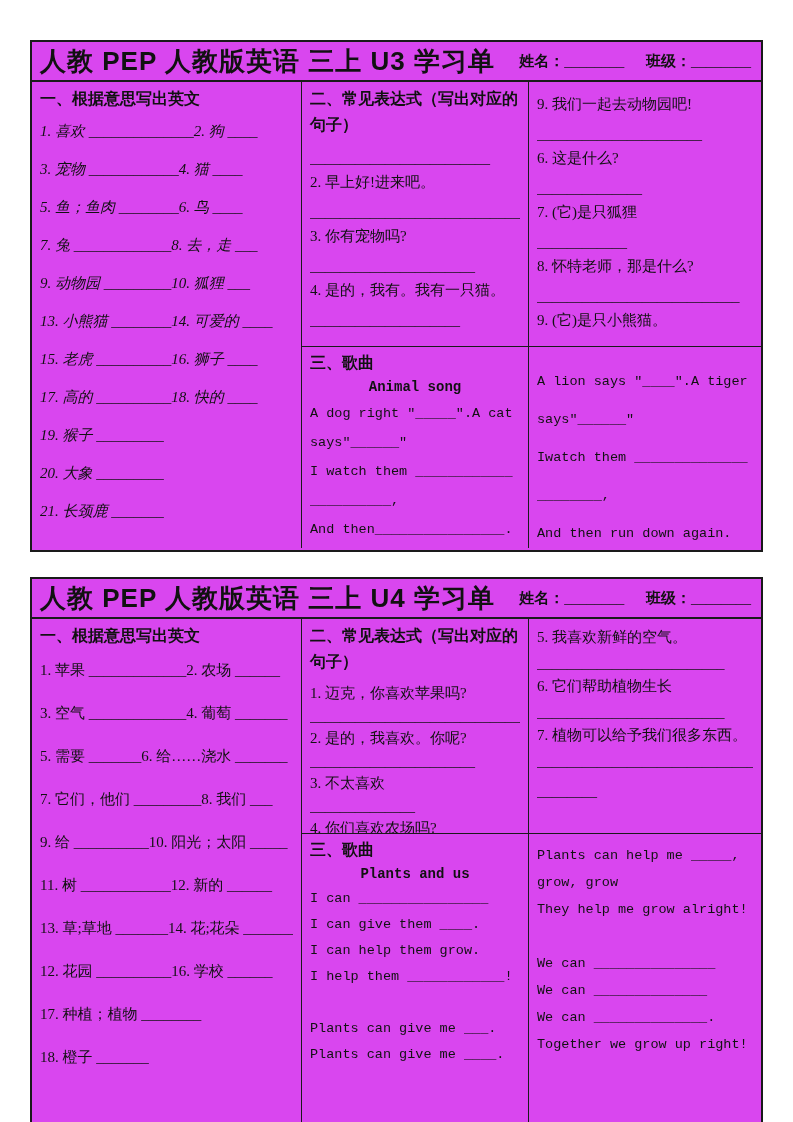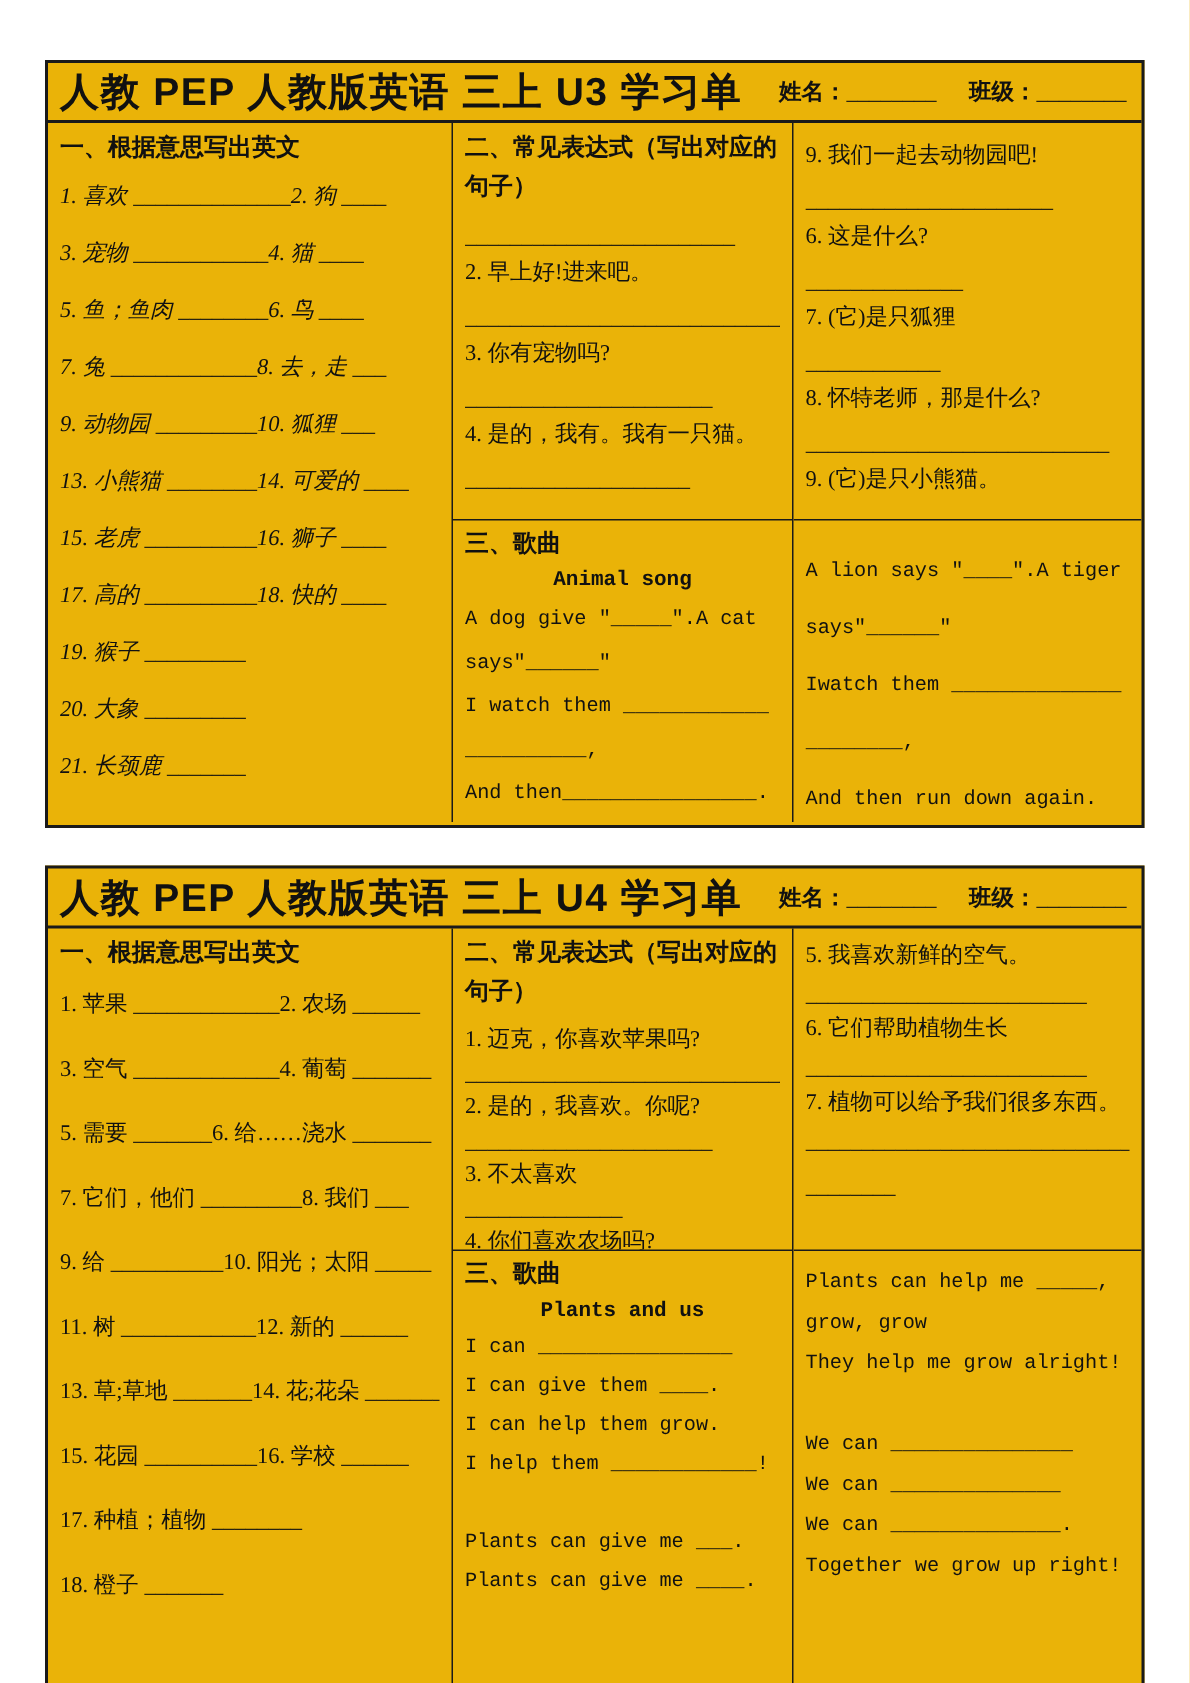--- a/index.html
+++ b/index.html
@@ -4,21 +4,21 @@
 <style>
   * { box-sizing: border-box; margin: 0; padding: 0; }
   html, body { background: #ffffff; }
   body {
     width: 793px; height: 1122px; position: relative;
     font-family: "Liberation Serif", "DejaVu Serif", serif;
     color: #111111;
   }
   .sheet {
     position: absolute; left: 30px; width: 733px;
-    border: 2px solid #1a1a1a; background: #eab308;
+    border: 2px solid #1a1a1a; background: #d946ef;
   }
   .sheet.s1 { top: 40px;  height: 512px; }
   .sheet.s2 { top: 577px; height: 627px; }
 
   .sheet-header {
     height: 40px; border-bottom: 2px solid #1a1a1a;
     display: flex; align-items: center; overflow: hidden;
   }
   .sheet-title {
     font-family: "Liberation Sans", "DejaVu Sans", sans-serif;
@@ -123,21 +123,21 @@
           <div class="ans">______________________</div>
         </div>
         <div class="expr">
           <div class="q">4. 是的，我有。我有一只猫。</div>
           <div class="ans">____________________</div>
         </div>
       </div>
       <div class="rowB">
         <div class="sec-head song-head">三、歌曲</div>
         <div class="song-title">Animal song</div>
-        <div class="song-line">A dog give ″_____″.A cat</div>
+        <div class="song-line">A dog right ″_____″.A cat</div>
         <div class="song-line">says″______″</div>
         <div class="song-line">I watch them ____________</div>
         <div class="song-line">__________,</div>
         <div class="song-line">And then________________.</div>
       </div>
     </div>
 
     <div class="col col3">
       <div class="rowA">
         <div class="expr">
@@ -186,21 +186,21 @@
     <div class="col col1">
       <div class="sec-head">一、根据意思写出英文</div>
       <div class="vocab">
         <p>1. 苹果 _____________2. 农场 ______</p>
         <p>3. 空气 _____________4. 葡萄 _______</p>
         <p>5. 需要 _______6. 给……浇水 _______</p>
         <p>7. 它们，他们 _________8. 我们 ___</p>
         <p>9. 给 __________10. 阳光；太阳 _____</p>
         <p>11. 树 ____________12. 新的 ______</p>
         <p>13. 草;草地 _______14. 花;花朵 _______</p>
-        <p>15. 花园 __________16. 学校 ______</p>
+        <p>12. 花园 __________16. 学校 ______</p>
         <p>17. 种植；植物 ________</p>
         <p>18. 橙子 _______</p>
       </div>
     </div>
 
     <div class="col col2">
       <div class="rowA">
         <div class="sec-head expr-sec-head">二、常见表达式（写出对应的句子）</div>
         <div class="expr">
           <div class="q">1. 迈克，你喜欢苹果吗?</div>

